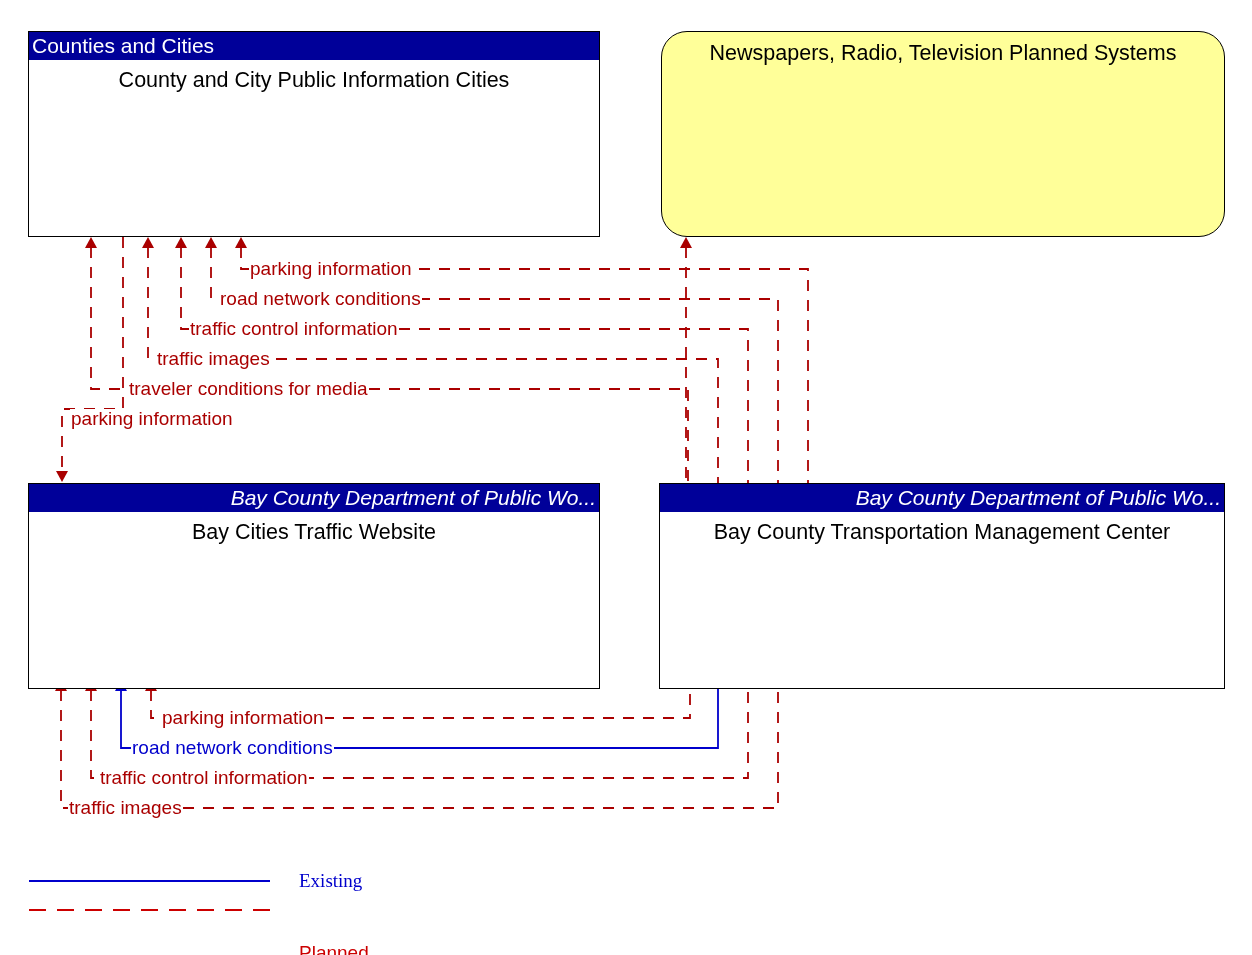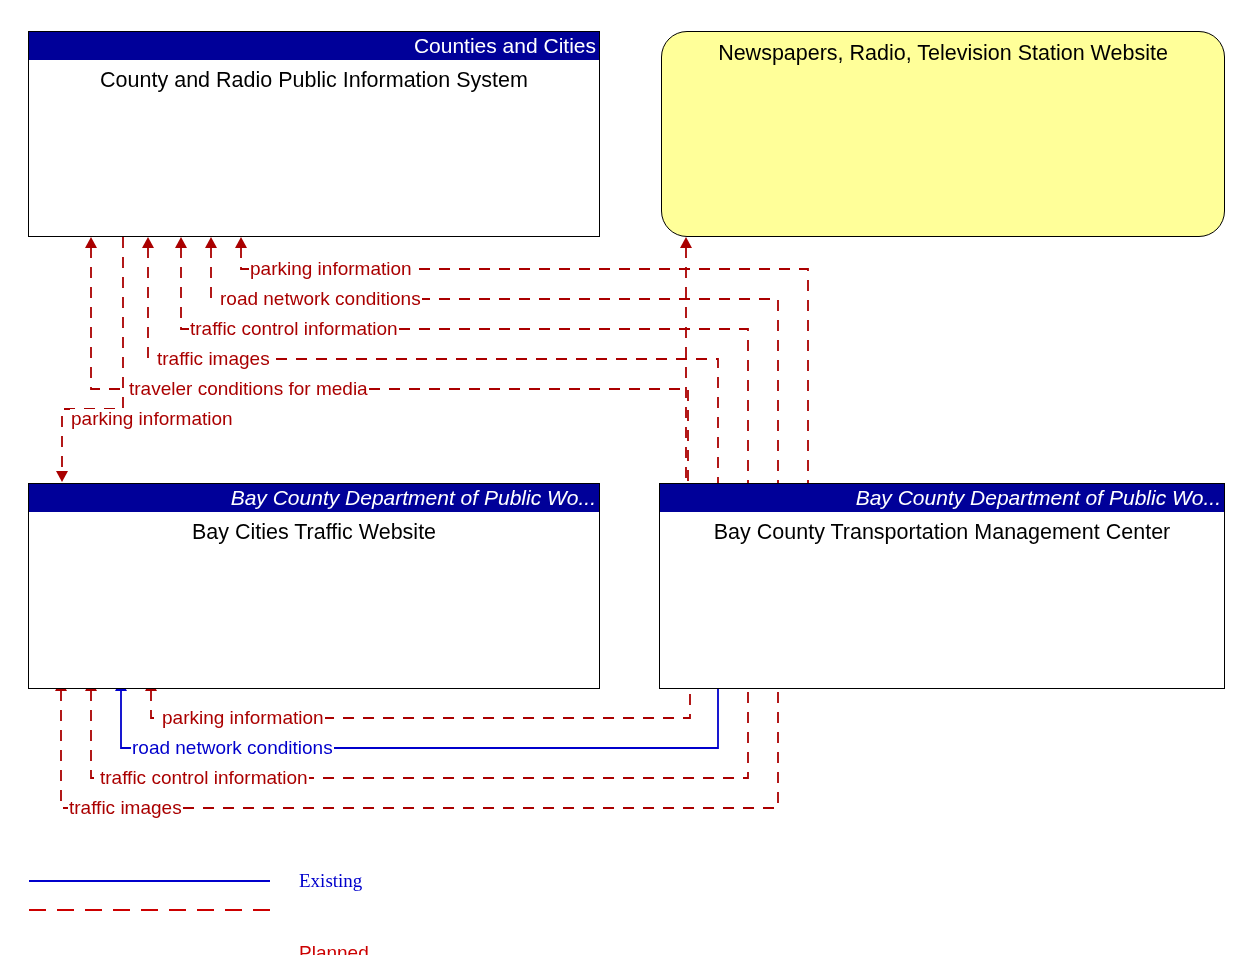--- a/index.html
+++ b/index.html
@@ -39,21 +39,21 @@
     background: #000099;
     color: #ffffff;
     font-size: 21px;
     line-height: 27px;
     height: 28px;
     padding: 0 3px;
     white-space: nowrap;
     overflow: hidden;
     box-sizing: border-box;
   }
-  .node.center-hdr .hdr { text-align: right; }
+  .node.center-hdr .hdr { text-align: left; }
   .node.left-hdr   .hdr { text-align: right; font-style: italic; }
   .node .body {
     text-align: center;
     color: #000000;
     font-size: 21.5px;
     line-height: 27px;
     padding: 7px 14px 0 14px;
   }
   .node.terminator {
     background: #ffff99;
@@ -133,25 +133,25 @@
 
       <path d="M61,690 L61,808 L778,808 L778,688" stroke="#aa0000" stroke-dasharray="11,9" marker-start="url(#arrowRedUp)"></path>
 
       <path d="M29,881 L270,881" stroke="#0000cc"></path>
       <path d="M29,910 L270,910" stroke="#cc0000" stroke-dasharray="17,11"></path>
     </g>
   </svg>
 
   <div class="node center-hdr" style="left:28px; top:31px; width:572px; height:206px;">
     <div class="hdr">Counties and Cities</div>
-    <div class="body">County and Radio Public Information System</div>
+    <div class="body">County and City Public Information Cities</div>
   </div>
 
   <div class="node terminator" style="left:661px; top:31px; width:564px; height:206px;">
-    <div class="body">Newspapers, Radio, Television Station Website</div>
+    <div class="body">Newspapers, Radio, Television Planned Systems</div>
   </div>
 
   <div class="node left-hdr" style="left:28px; top:483px; width:572px; height:206px;">
     <div class="hdr">Bay County Department of Public Wo...</div>
     <div class="body">Bay Cities Traffic Website</div>
   </div>
 
   <div class="node left-hdr" style="left:659px; top:483px; width:566px; height:206px;">
     <div class="hdr">Bay County Department of Public Wo...</div>
     <div class="body">Bay County Transportation Management Center</div>

